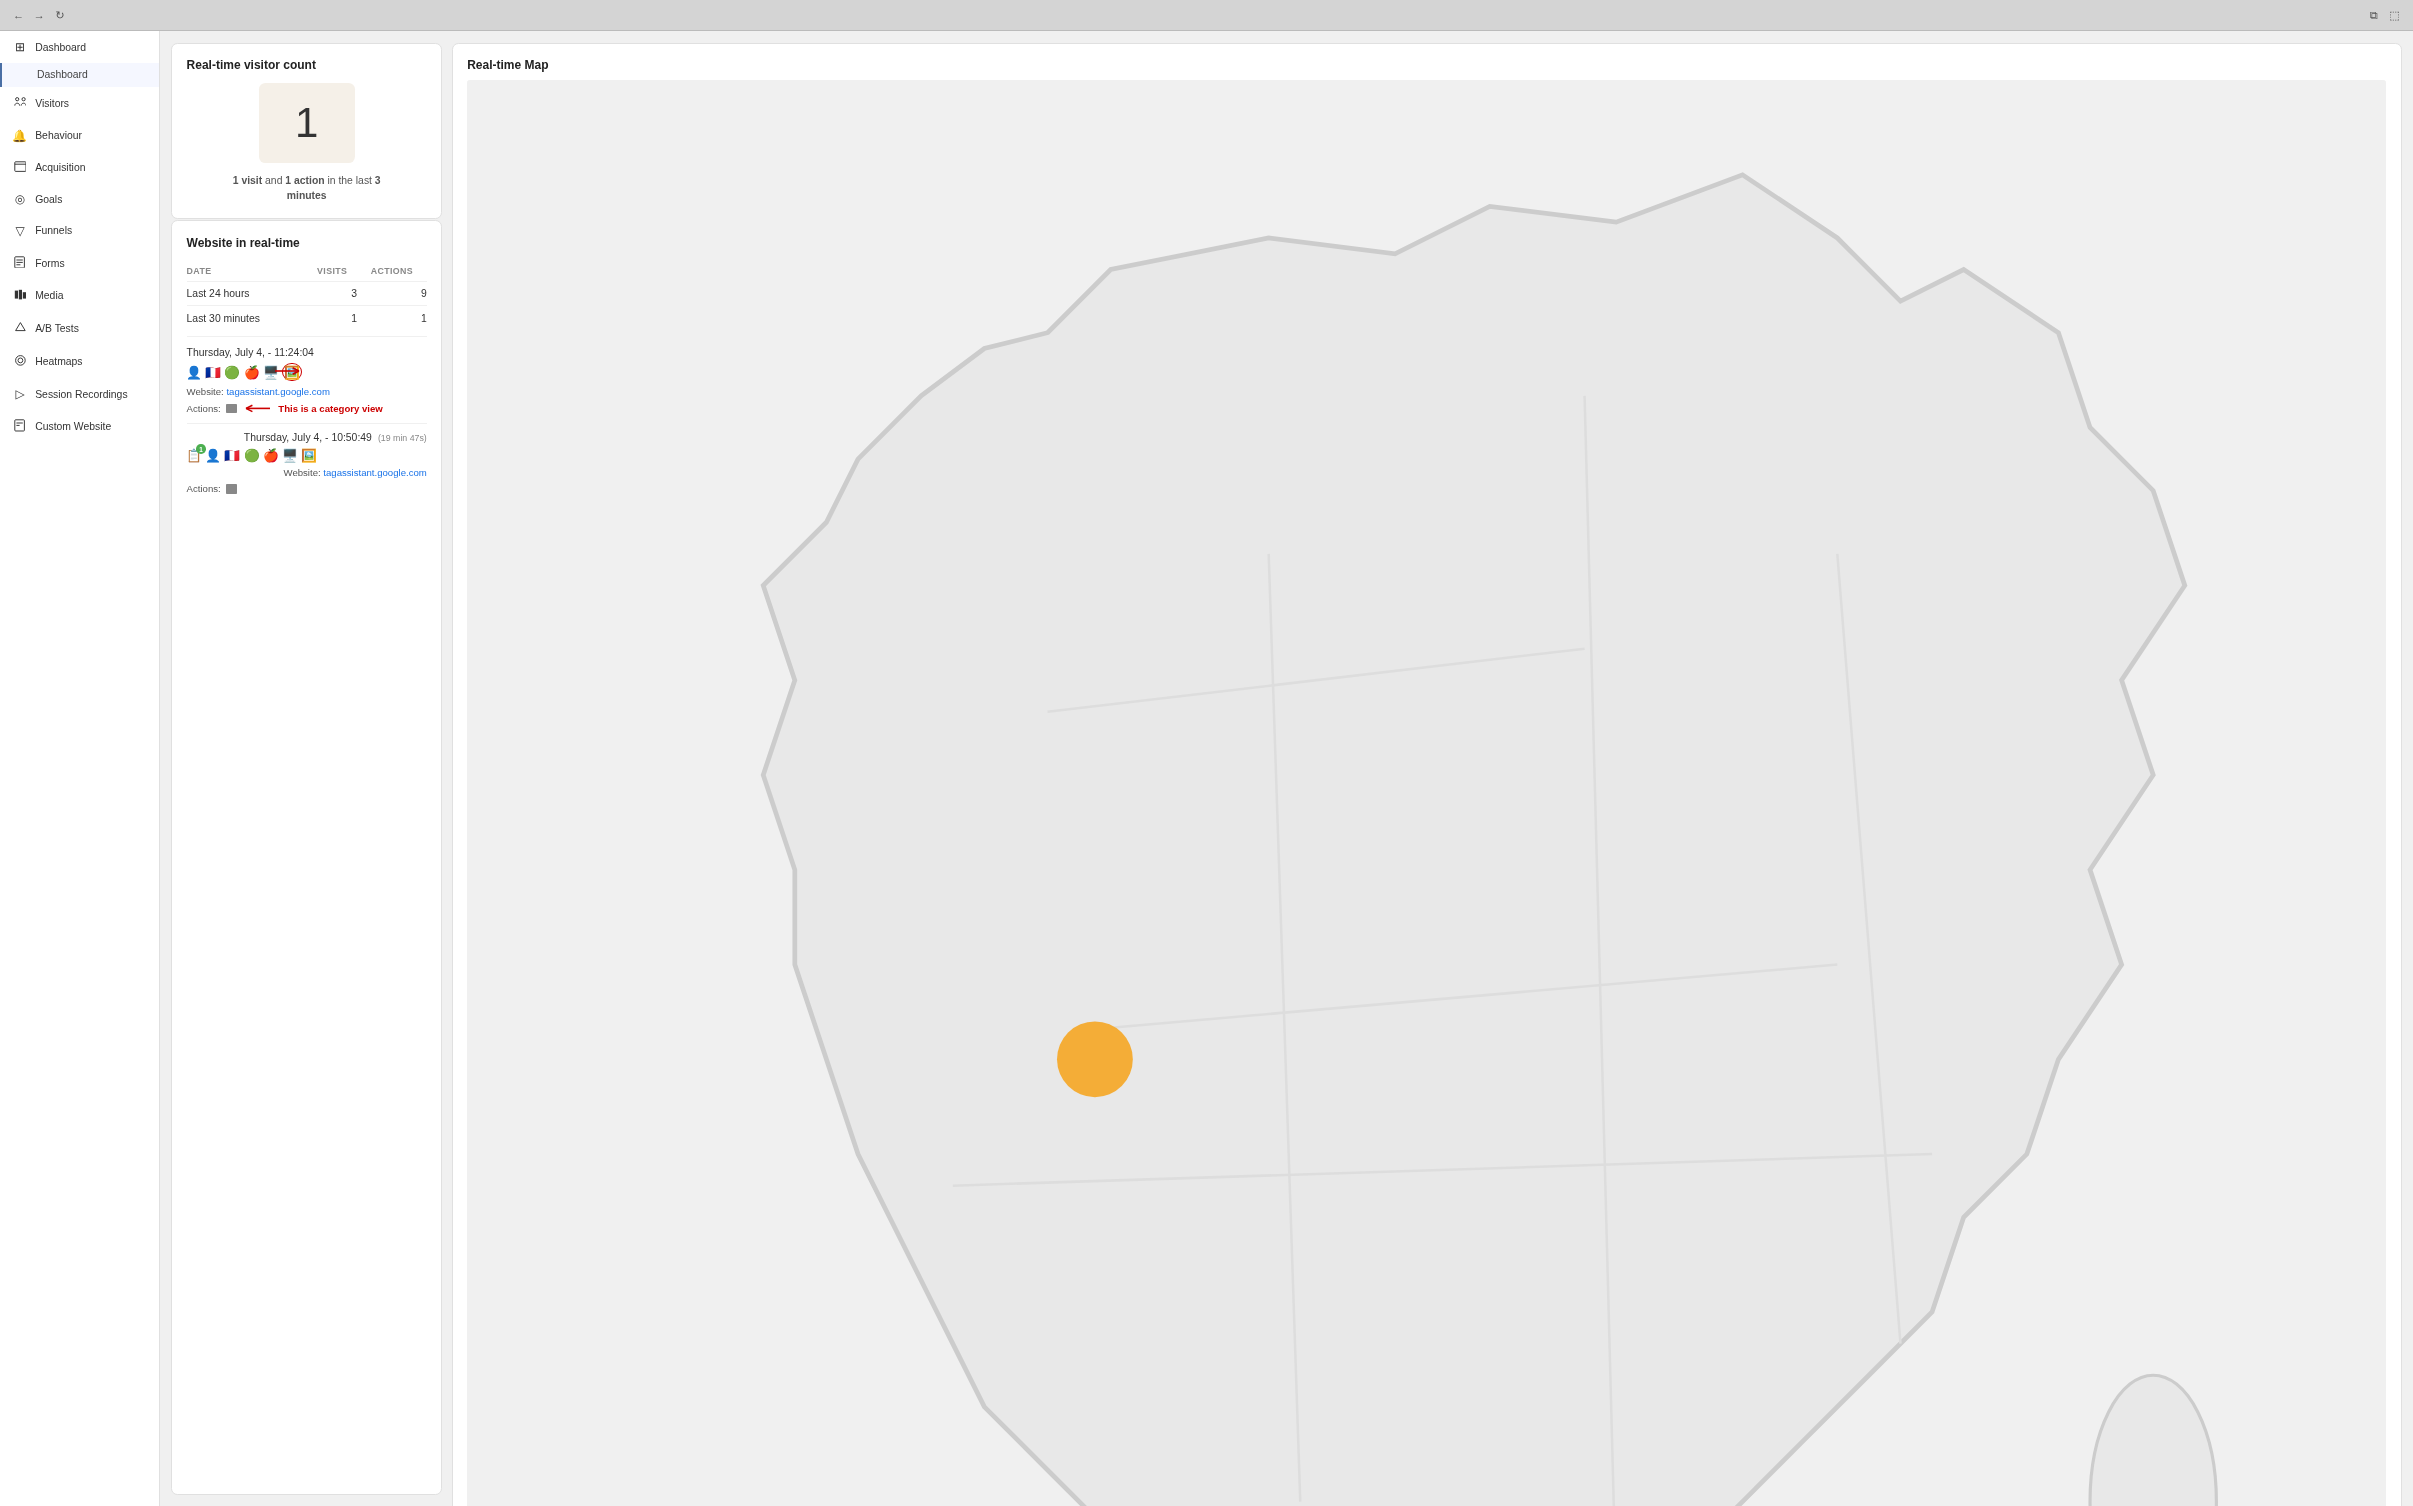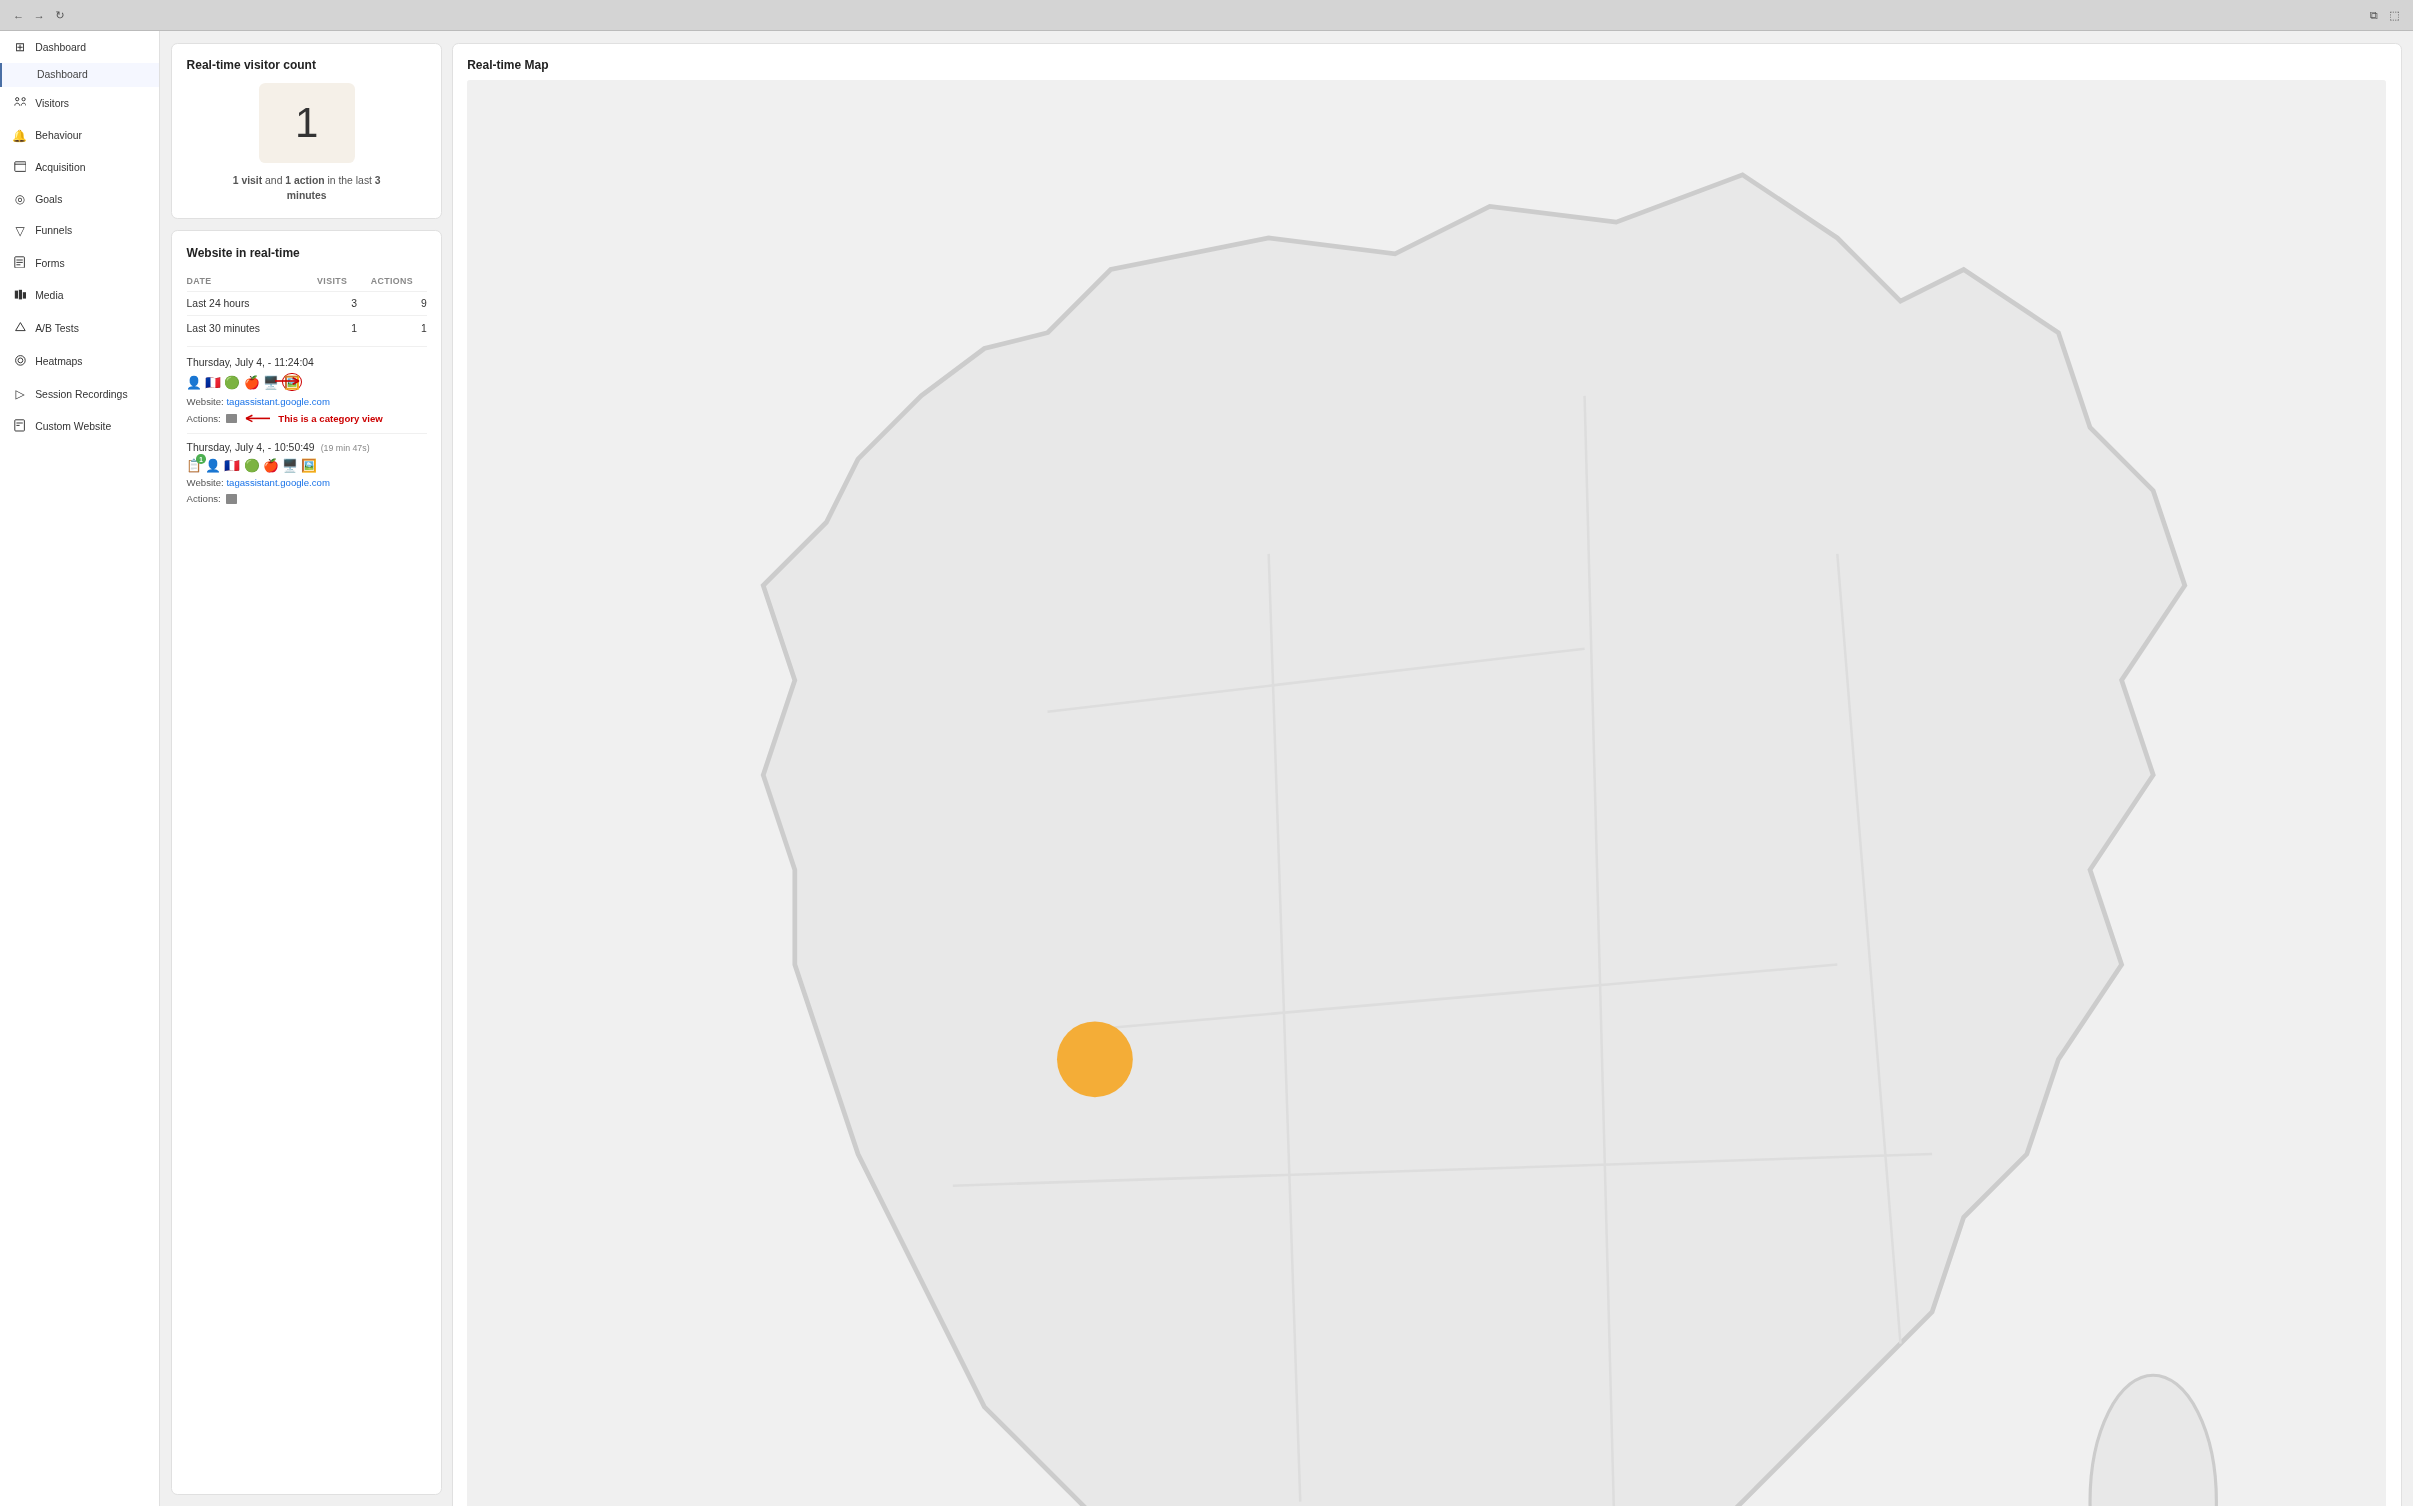--- a/index.html
+++ b/index.html
@@ -16,21 +16,21 @@
     
     .sidebar { width: 160px; background: #fff; border-right: 0.8px solid #e0e0e0; overflow-y: auto; flex-shrink: 0; }
     .sidebar-item { display: flex; align-items: center; gap: 8px; padding: 8.8px 12.8px; cursor: pointer; font-size: 10.4px; color: #333; font-weight: 500; }
     .sidebar-item .icon { font-size: 12px; width: 14.4px; text-align: center; }
     .sidebar-sub { padding: 6.4px 12.8px 6.4px 35px; font-size: 10.4px; color: #444; cursor: pointer; background: #f5f7ff; border-left: 2.4px solid #4a6fa5; }
 
     
     .main-content { flex: 1; display: flex; gap: 9.6px; padding: 11.2px; overflow: hidden; }
 
     
-    .left-col { display: flex; flex-direction: column; gap: 11px; width: 271px; flex-shrink: 0; border-radius: 24px; }
+    .left-col { display: flex; flex-direction: column; gap: 1px; width: 271px; flex-shrink: 0; border-radius: 24px; }
 
     
     .card { background: #fff; border-radius: 6.4px; border: 0.8px solid #e0e0e0; padding: 14.4px; }
 
     .card-title { font-size: 12px; font-weight: 600; color: #222; margin-bottom: 11.2px; }
 
     
     .visitor-count-box { background: #f5f0e8; border-radius: 6.4px; width: 96px; height: 80px; display: flex; align-items: center; justify-content: center; margin: 0 auto 9.6px; }
     .visitor-number { font-size: 42px; font-weight: 300; color: #333; }
     .visitor-text { text-align: center; font-size: 10.4px; color: #555; line-height: 1.5; }
@@ -60,21 +60,21 @@
     
     .france-map { width: 100%; height: 100%; }
 
     
     .location-dot { fill: #f5a623; }
 
     
     .sidebar::-webkit-scrollbar { width: 3.2px; }
     .sidebar::-webkit-scrollbar-thumb { background: #ccc; border-radius: 1.6px; }
 
-    .visit-entry2 { border-top: 0.8px solid #f0f0f0; margin-top: 8px; padding-top: 8px; }
+    .visit-entry2 { border-top: 0.8px solid #f0f0f0; margin-top: 8px; padding-top: 8px; text-align: right; }
     .duration-badge { font-size: 8.8px; color: #888; margin-left: 3.2px; }
   </style>
 </head>
 <body>
 
 <div class="browser-chrome">
   <div class="browser-nav">
     <button class="browser-btn">←</button>
     <button class="browser-btn">→</button>
     <button class="browser-btn">↻</button>

